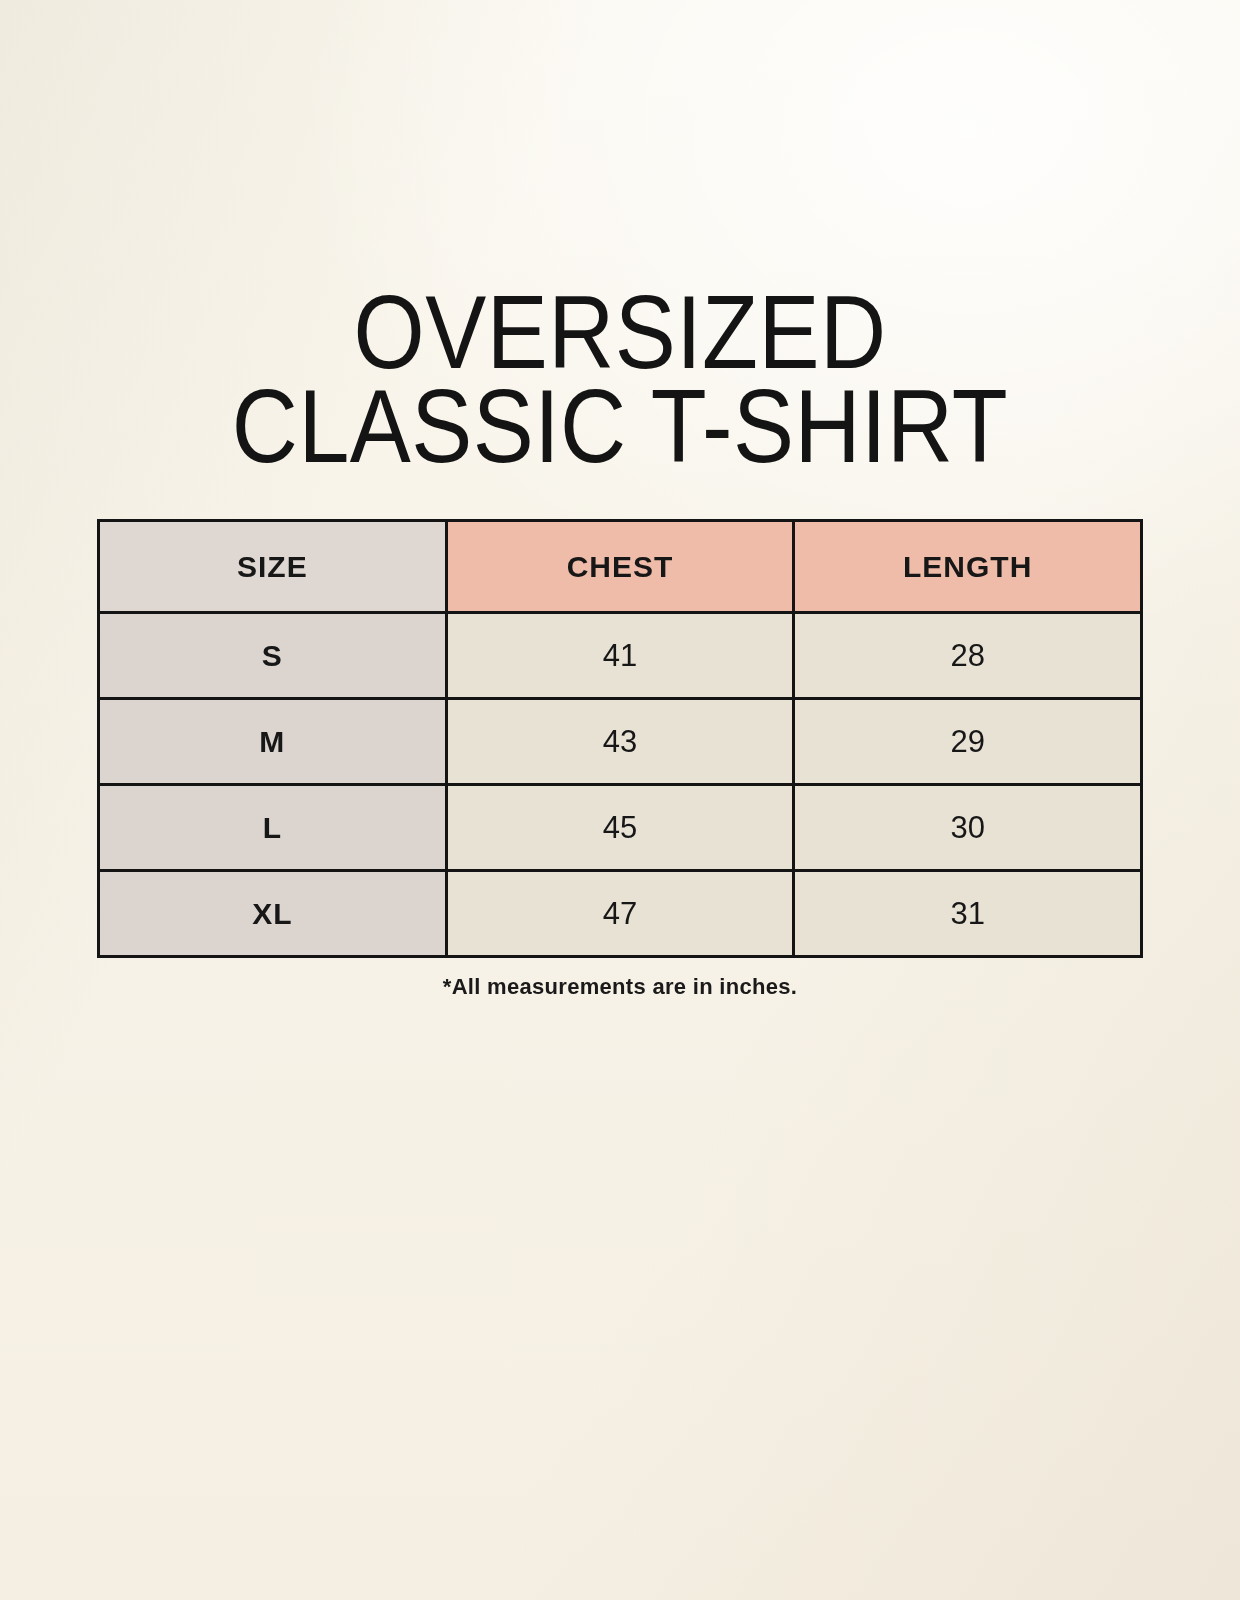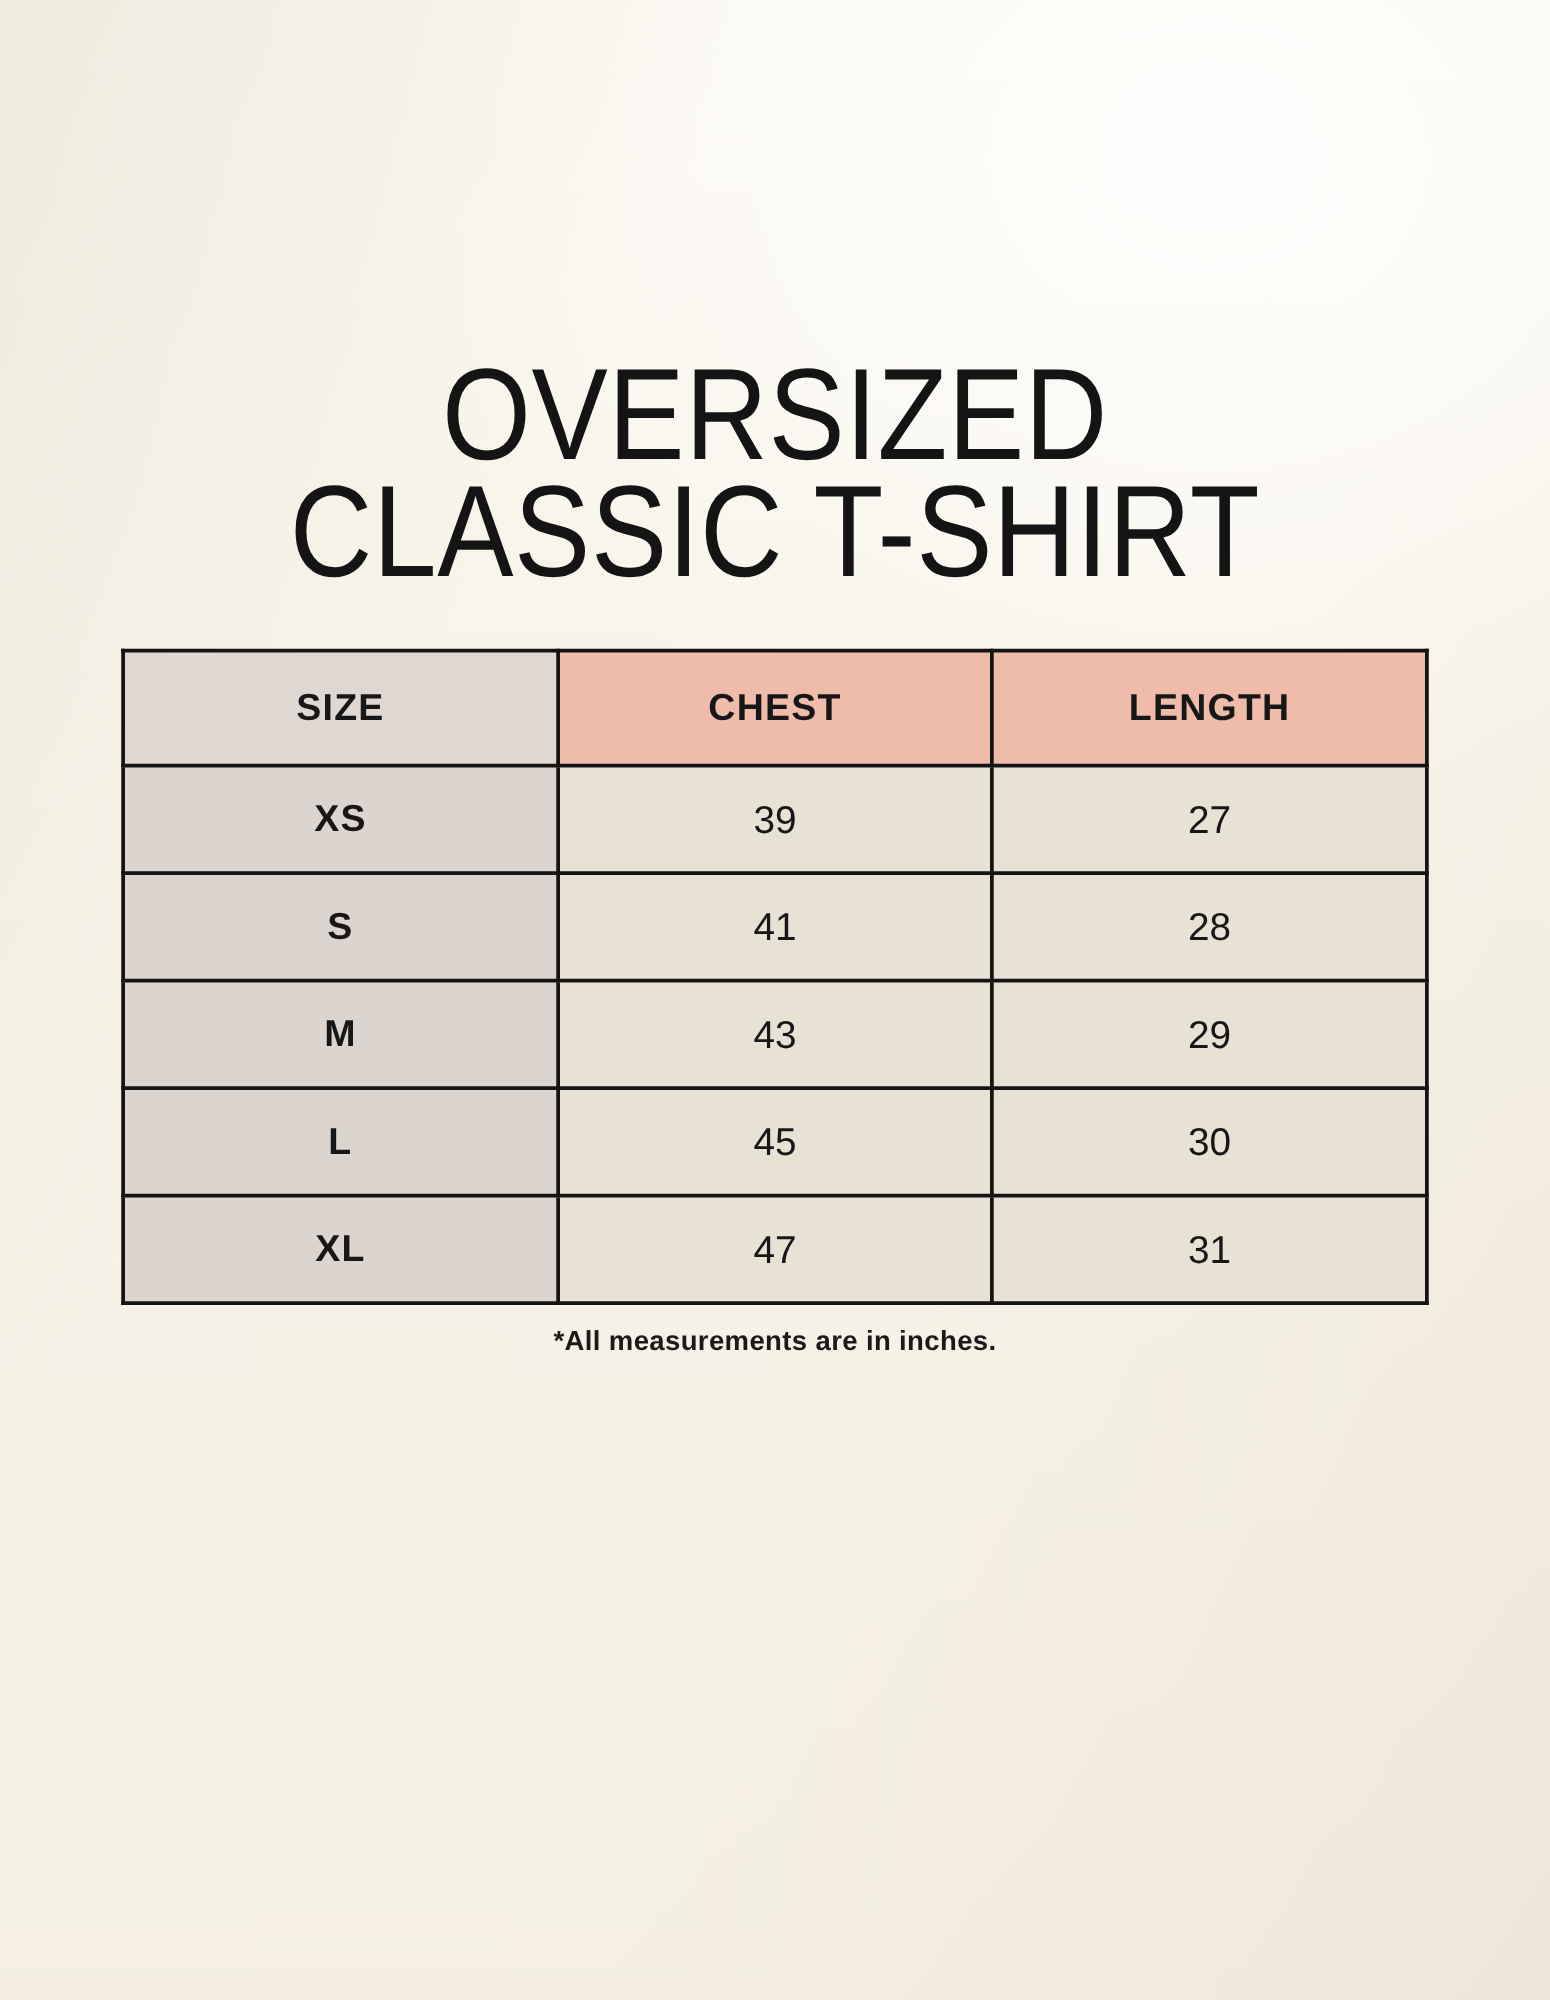--- a/index.html
+++ b/index.html
@@ -107,25 +107,20 @@
   <table class="size-table">
     <thead>
       <tr>
         <th class="col-size">SIZE</th>
         <th class="col-accent">CHEST</th>
         <th class="col-accent">LENGTH</th>
       </tr>
     </thead>
     <tbody>
       <tr>
-        <th>XS</th>
-        <td>39</td>
-        <td>27</td>
-      </tr>
-      <tr>
         <th>S</th>
         <td>41</td>
         <td>28</td>
       </tr>
       <tr>
         <th>M</th>
         <td>43</td>
         <td>29</td>
       </tr>
       <tr>

